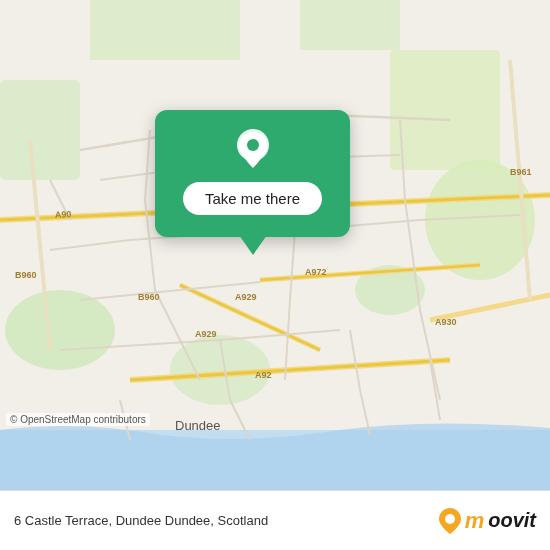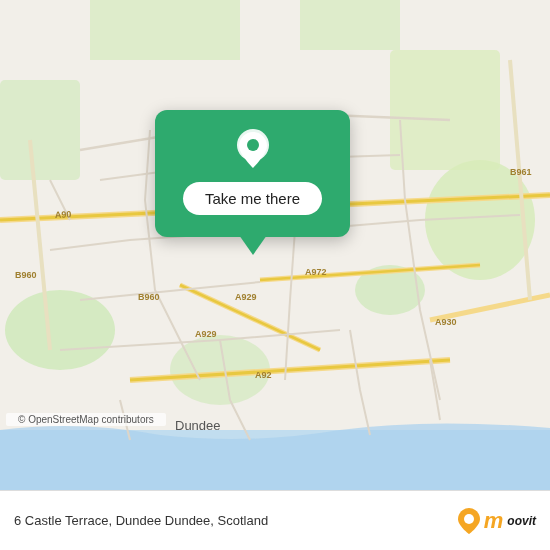--- a/index.html
+++ b/index.html
@@ -90,39 +90,39 @@
     }
 
     .moovit-m {
       font-size: 22px;
       font-weight: bold;
       color: #f5a623;
       font-style: italic;
     }
 
     .moovit-text {
-      font-size: 12px;
+      font-size: 20px;
       font-weight: bold;
       color: #1a1a1a;
       font-style: italic;
     }
 
     .address-text {
       font-size: 13px;
       color: #333;
     }
 
     .osm-credit {
       position: absolute;
       bottom: 64px;
       left: 6px;
       font-size: 10px;
       color: #555;
       background: rgba(255,255,255,0.7);
-      padding: 1px 12px;
+      padding: 1px 4px;
       border-radius: 2px;
     }
   </style>
 </head>
 <body>
 
 <div class="map-container">
 
   <svg class="map-bg" viewBox="0 0 550 490" xmlns="http://www.w3.org/2000/svg">
 

